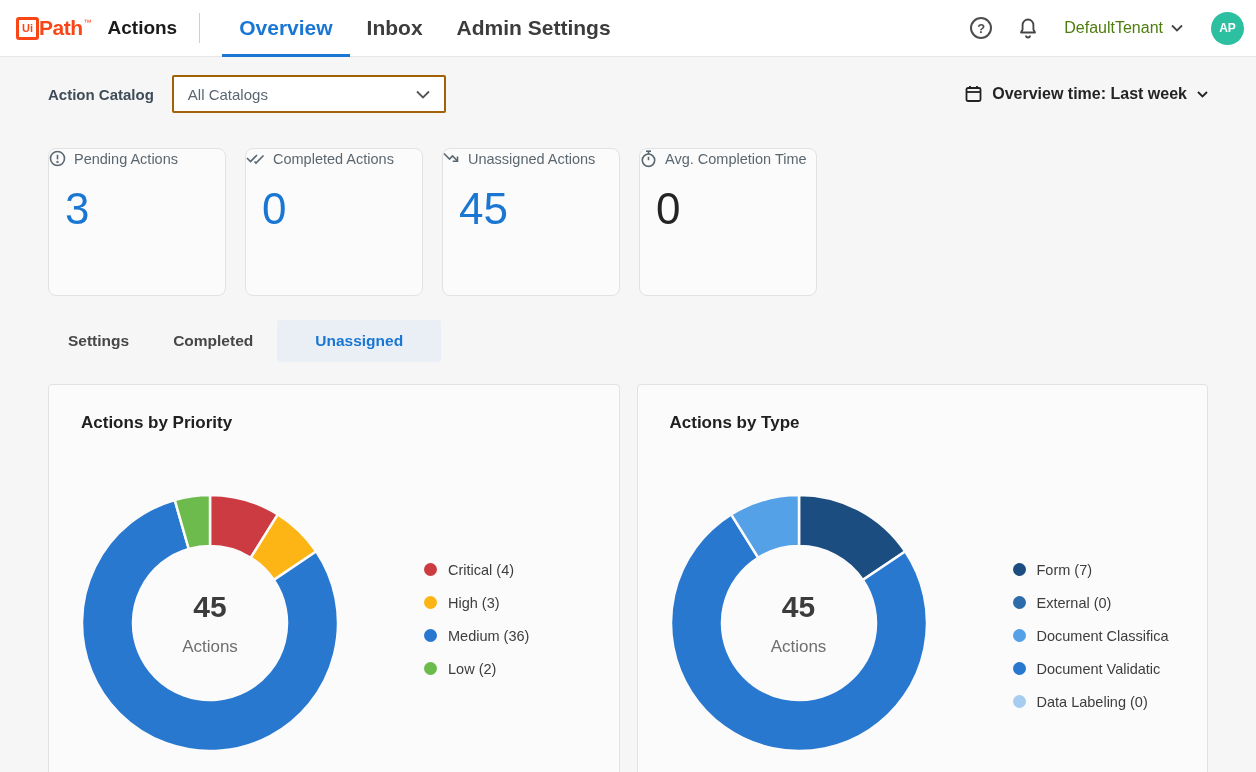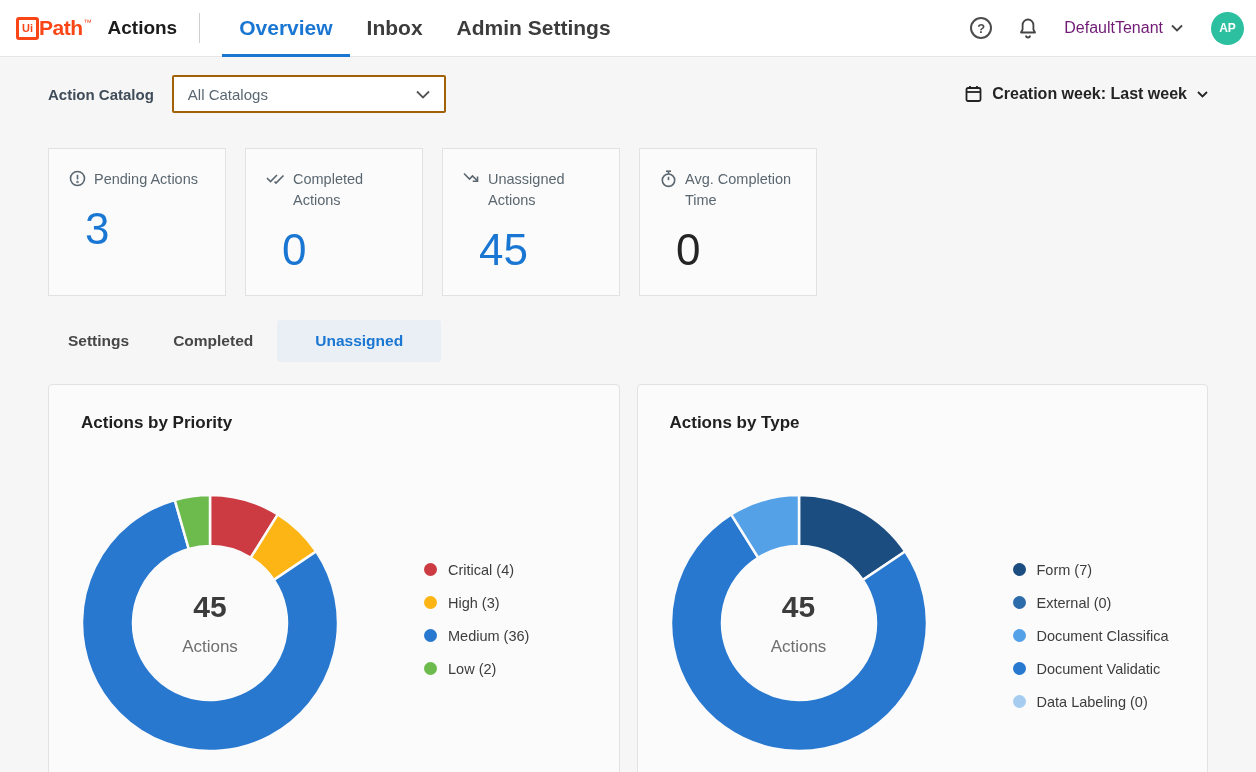--- a/index.html
+++ b/index.html
@@ -20,41 +20,41 @@
   .header-divider { width:1px; height:30px; background:#cfcfcf; margin:0 22px; align-self:center; }
   .nav { display:flex; align-items:stretch; height:57px; }
   .nav-item { display:flex; align-items:center; padding:0 17px; font-size:21px; font-weight:600;
               color:#3c3c3c; cursor:pointer; border-bottom:3px solid transparent; padding-top:3px; }
   .nav-item.active { color:#1976d2; border-bottom-color:#1976d2; }
   .header-right { display:flex; align-items:center; gap:26px; padding-right:12px; }
   .icon-btn { display:flex; align-items:center; justify-content:center; cursor:pointer; }
   .help-circle { width:22px; height:22px; border:2px solid #4d4d4d; border-radius:50%;
                  display:flex; align-items:center; justify-content:center;
                  font-size:13px; font-weight:700; color:#4d4d4d; }
-  .tenant { display:flex; align-items:center; gap:8px; font-size:16px; color:#701a75; cursor:pointer; }
+  .tenant { display:flex; align-items:center; gap:8px; font-size:16px; color:#4d7c0f; cursor:pointer; }
   .avatar { width:33px; height:33px; border-radius:50%; background:#2cc0a0; color:#fff;
             font-size:12px; font-weight:700; display:flex; align-items:center; justify-content:center;
             margin-left:2px; cursor:pointer; }
 
   
   .content { padding:0 48px; }
 
   .filter-row { margin-top:18px; height:38px; display:flex; align-items:center;
                 justify-content:space-between; }
   .filter-left { display:flex; align-items:center; }
   .catalog-label { font-size:15px; font-weight:700; color:#3f4c59; margin-right:18px; }
   .select { width:274px; height:38px; background:#fff; border:2px solid #a16207; border-radius:2px;
             display:flex; align-items:center; justify-content:space-between; padding:0 14px;
             font-size:15px; color:#5a6772; cursor:pointer; }
   .creation-time { display:flex; align-items:center; gap:10px; font-size:16px; font-weight:700;
                    color:#242424; cursor:pointer; }
 
   .stats-row { margin-top:35px; display:flex; gap:19px; }
   .stat-card { width:178px; height:148px; background:#fbfbfb; border:1px solid #e2e2e2;
-               border-radius:0; padding:20px; }
+               border-radius:8px; }
   .stat-head { display:flex; gap:8px; font-size:14.5px; color:#5b6770; line-height:1.45; }
   .stat-head .sicon { flex:0 0 auto; margin-top:1px; }
   .stat-value { font-size:44px; font-weight:400; color:#1976d2; margin-left:16px; margin-top:14px; }
   .stat-value.dark { color:#242424; }
 
   .tabs-row { margin-top:24px; display:flex; align-items:center; }
   .sub-tab { padding:12px 20px; font-size:15.5px; font-weight:600; color:#474747;
              border-radius:3px; cursor:pointer; margin-right:4px; }
   .sub-tab.active { background:#e9eff4; color:#1976d2; padding:12px 38px; }
 
@@ -124,21 +124,21 @@
           </svg>
       </div>
     </div>
     <div class="creation-time">
       <svg class="icon" width="17" height="18" viewBox="0 0 17 18" fill="none" stroke="#222" stroke-width="1.8">
         <rect x="1.5" y="3" width="14" height="13" rx="1.5"></rect>
         <line x1="1.5" y1="7" x2="15.5" y2="7"></line>
         <line x1="5" y1="1" x2="5" y2="4"></line>
         <line x1="12" y1="1" x2="12" y2="4"></line>
       </svg>
-      <span>Creation week: Last week</span>
+      <span>Overview time: Last week</span>
       <svg class="icon" width="11" height="7" viewBox="0 0 11 7" fill="none" stroke="#242424" stroke-width="1.8">
           <path d="M1 1 5.5 5.5 10 1"></path>
         </svg>
     </div>
   </div>
 
   <div class="stats-row">
     <div class="stat-card">
       <div class="stat-head">
         <svg class="icon sicon" width="17" height="17" viewBox="0 0 17 17" fill="none" stroke="#5b6770" stroke-width="1.6">

